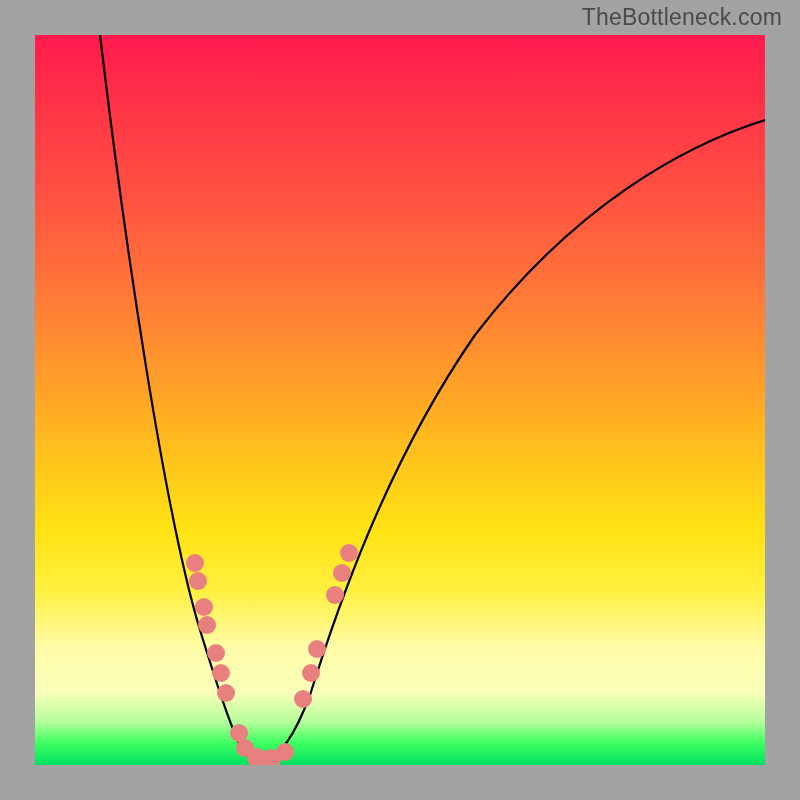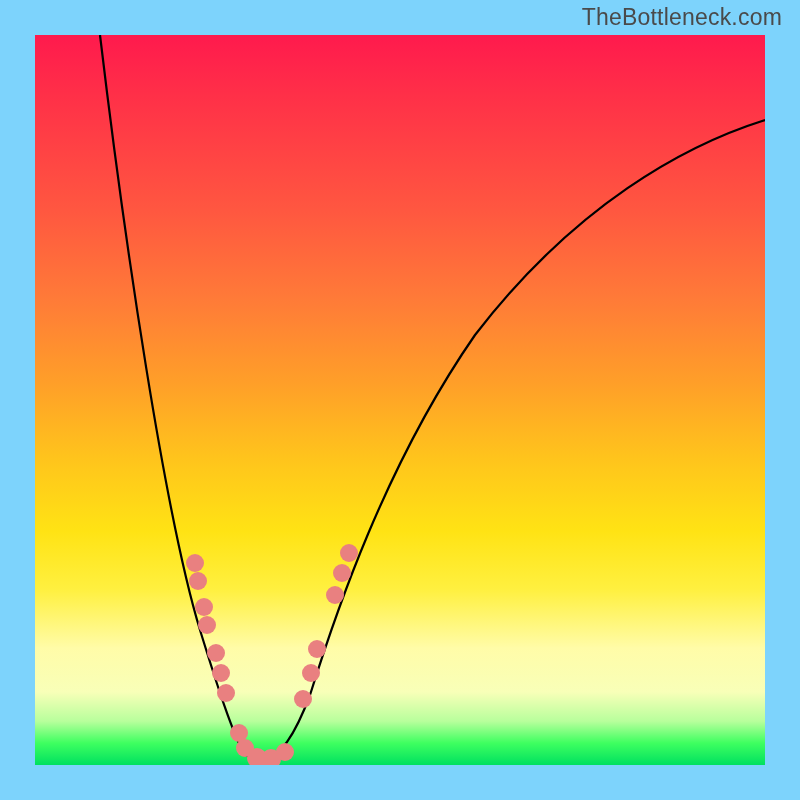--- a/index.html
+++ b/index.html
@@ -10,21 +10,21 @@
     background: #000;
     font-family: Arial, Helvetica, sans-serif;
     overflow: hidden;
   }
   .frame {
     position: absolute;
     left: 0;
     top: 0;
     width: 800px;
     height: 800px;
-    background: #7dd3fc;
+    background: #a3a3a3;
   }
   .plot {
     position: absolute;
     left: 35px;
     top: 35px;
     width: 730px;
     height: 730px;
     
     background: linear-gradient(
       to bottom,

